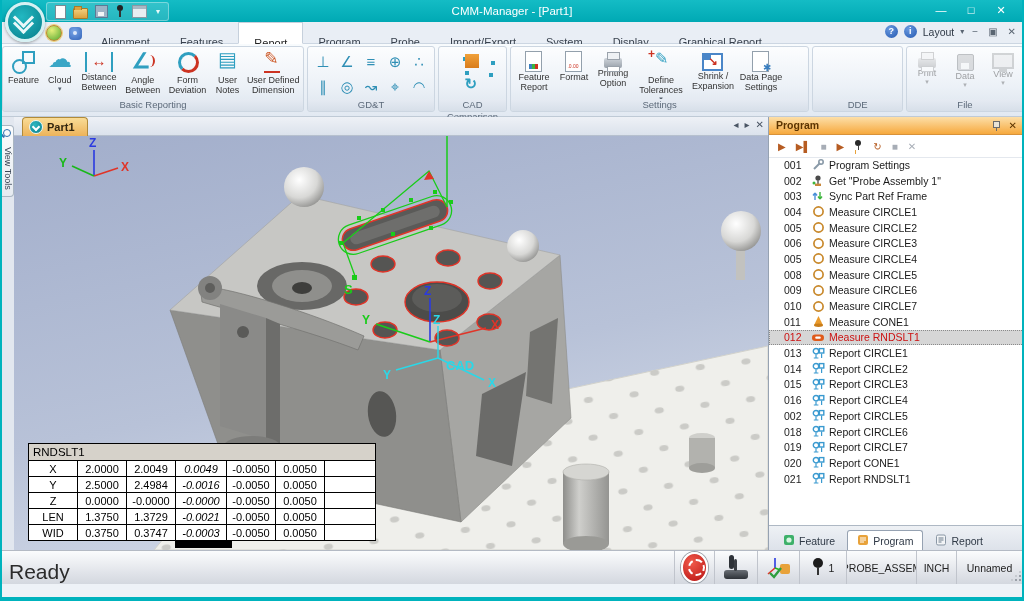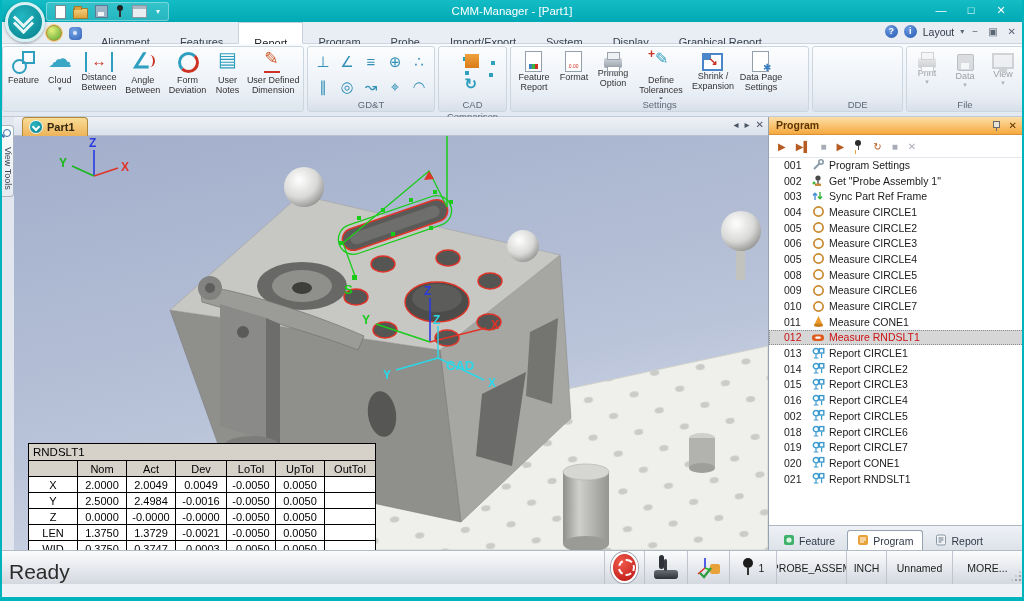--- a/index.html
+++ b/index.html
@@ -122,21 +122,21 @@
             background:linear-gradient(168deg,#a2aecb 0%,#b8c2d8 55%,#ccd4e4 80%,#d4dbe8 100%);overflow:hidden;}
   .scene{position:absolute;left:0;top:0;}
 
   
   .rtable{position:absolute;left:14px;top:307px;background:#fff;border:1px solid #000;border-collapse:collapse;
           font-size:11px;color:#000;}
   .rtable td,.rtable th{border:1px solid #000;padding:0 3px;height:15px;font-weight:normal;text-align:center;white-space:nowrap;}
   .rtable .ttl{text-align:left;height:16px;padding-left:4px;font-size:11.5px;}
   .rtable thead th{background:#d6d2ca;}
   .rtable thead th.corner{background:#d6d2ca;}
-  .rtable .c0{width:42px;}.rtable .c1{width:42px;}.rtable .c2{width:42px;}.rtable .c3{width:44px;}
+  .rtable .c0{width:42px;}.rtable .c1{width:42px;}.rtable .c2{width:42px;}.rtable .c3{width:44px;font-style:italic;}
   .rtable .c4{width:42px;}.rtable .c5{width:42px;}.rtable .c6{width:44px;}
 
   
   .panel{position:absolute;left:768px;top:117px;width:256px;height:433px;background:#fff;
          border-left:1px solid #96a2b2;box-sizing:border-box;}
   .phead{height:17px;background:linear-gradient(#fddfa8,#f6a93e);border-bottom:1px solid #d8923a;
          font-size:10.5px;font-weight:bold;color:#5c3400;line-height:17px;padding-left:7px;position:relative;}
   .phead .pin{position:absolute;right:24px;top:4px;width:8px;height:9px;}
   .phead .pin::before{content:"";position:absolute;left:1px;top:0;width:5px;height:5px;background:#e9e3d6;border:1px solid #6a6a6a;}
   .phead .pin::after{content:"";position:absolute;left:3.5px;top:6px;width:1.5px;height:4px;background:#6a6a6a;}
@@ -263,20 +263,21 @@
         </div>
         <div class="rbtn" style="width:36px">
           <span class="ri ri-notes"></span>
           <span class="blabel">User Notes</span>
         </div>
         <div class="rbtn" style="width:62px">
           <span class="ri ri-uddim"></span>
           <span class="blabel">User Defined Dimension</span>
         </div>
       </div>
+      <div class="glabel">Basic Reporting</div>
     </div>
 
     <div class="rgroup" style="width:128px">
       <div class="gdt-grid">
 
       <span class="gdt">⊥</span>
           <span class="gdt">∠</span>
           <span class="gdt">≡</span>
           <span class="gdt">⊕</span>
           <span class="gdt">∴</span>
@@ -493,30 +494,20 @@
           <text x="474" y="251" fill="#2ad8e8">X</text>
           <text x="432" y="234" fill="#2ad8e8" font-size="13">CAD</text>
         </g>
         <rect x="161" y="401" width="57" height="11" fill="#000"></rect>
       </svg>
 
       <table class="rtable">
         <thead>
           <tr>
               <th class="ttl" colspan="7">RNDSLT1</th>
-            </tr>
-          <tr>
-            <th class="corner c0"></th>
-
-          <th class="c1">Nom</th>
-              <th class="c1">Act</th>
-              <th class="c1">Dev</th>
-              <th class="c1">LoTol</th>
-              <th class="c1">UpTol</th>
-              <th class="c1">OutTol</th>
             </tr>
         </thead>
         <tbody>
 
         <tr>
             <td class="c0">X</td>
             <td class="c1">2.0000</td>
             <td class="c2">2.0049</td>
             <td class="c3">0.0049</td>
             <td class="c4">-0.0050</td>
@@ -841,18 +832,17 @@
           <path d="M4 17 L8 21 L15 12" fill="none" stroke="#2e9e3e" stroke-width="2.4"></path>
         </svg>
       </div>
       <div class="scell" style="width:47px">
         <span class="st-probe"></span>
         <span class="probe-num">1</span>
       </div>
       <div class="scell" style="width:70px">PROBE_ASSEM</div>
       <div class="scell" style="width:40px">INCH</div>
       <div class="scell" style="width:66px">Unnamed</div>
-      <div class="scell" style="width:70px">MORE...</div>
     </div>
     <span class="grip"></span>
   </div>
   <div class="bottombar"></div>
 </div>
 
 </body></html>

